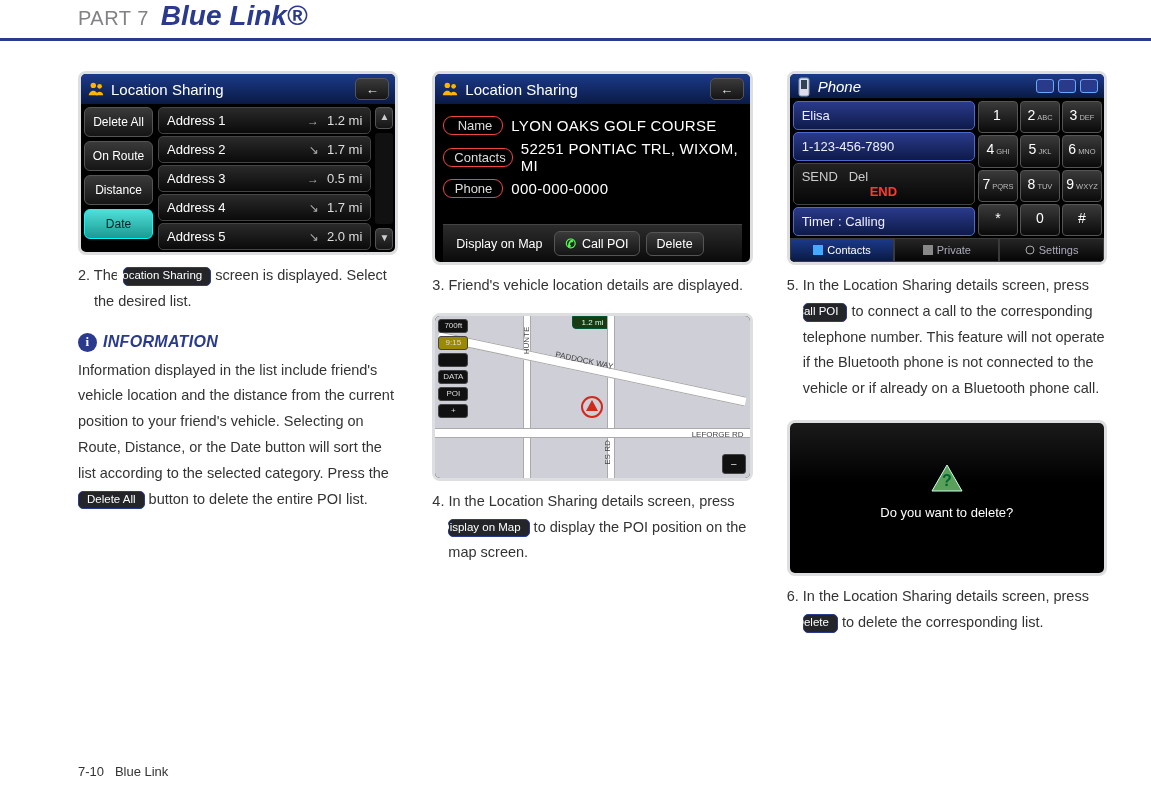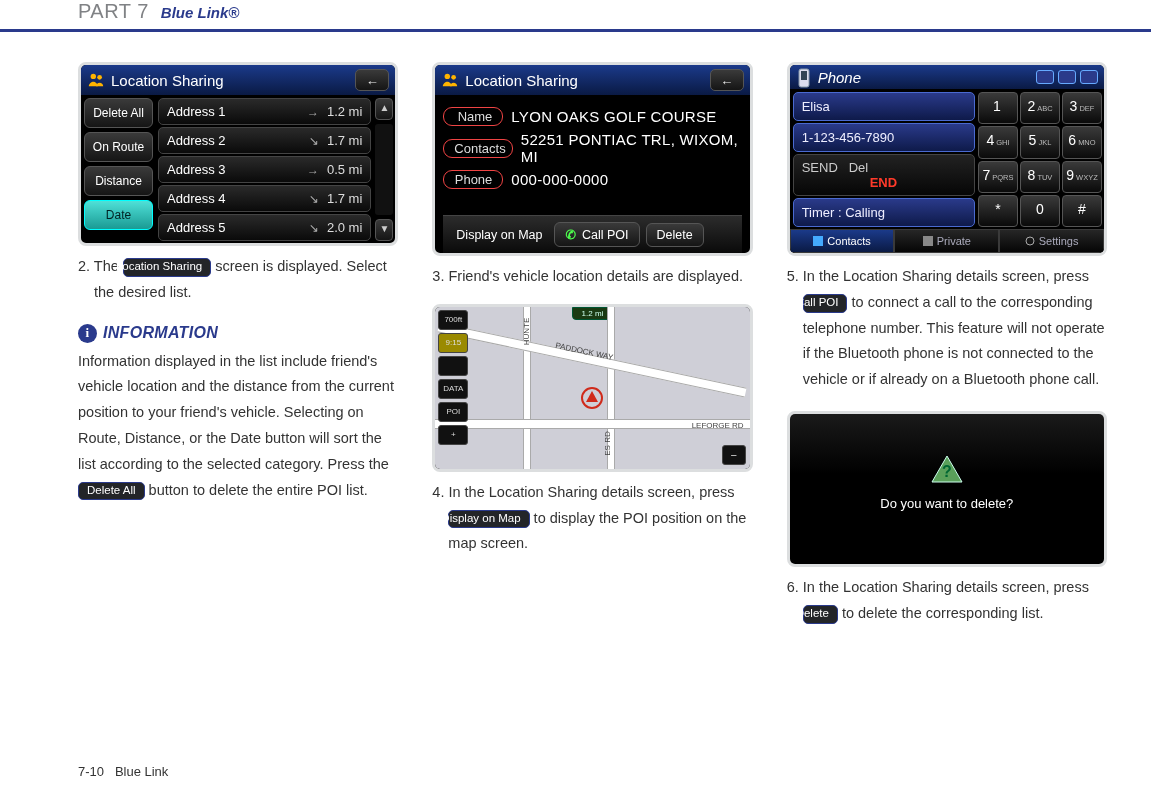--- a/index.html
+++ b/index.html
@@ -24,21 +24,21 @@
     font-family: "Trebuchet MS", Arial, sans-serif;
     color: #808285;
     font-size: 20px;
     letter-spacing: 0.5px;
   }
   .page-header .title {
     font-family: "Trebuchet MS", Arial, sans-serif;
     font-weight: bold;
     font-style: italic;
     color: #2a3a8c;
-    font-size: 15px;
+    font-size: 28px;
     margin-left: 8px;
   }
 
   
   .columns {
     display: flex;
     gap: 34px;
     padding: 0 44px 0 78px;
   }
   .col {
@@ -162,21 +162,21 @@
   .dev3-tabs .tab.active{background:linear-gradient(#1b3a8a,#0a1a44);color:#fff;}
   .dev3-tabs .tab .tico{width:10px;height:10px;}
 
   
   .devmap{height:162px;position:relative;background:#cfcfd7;}
   .devmap .road-h{position:absolute;left:0;right:0;height:10px;background:#fff;border-top:1px solid #aaa;border-bottom:1px solid #aaa;}
   .devmap .road-v{position:absolute;top:0;bottom:0;width:8px;background:#fff;border-left:1px solid #aaa;border-right:1px solid #aaa;}
   .devmap .roadlabel{position:absolute;font-size:8px;color:#444;background:rgba(255,255,255,.0);}
   .devmap .lefttools{position:absolute;left:3px;top:3px;display:flex;flex-direction:column;gap:3px;}
   .devmap .tool{
-    width:30px;height:20px;background:#111;border:1px solid #444;border-radius:3px;
+    width:30px;height:14px;background:#111;border:1px solid #444;border-radius:3px;
     color:#ddd;font-size:8px;display:flex;align-items:center;justify-content:center;
   }
   .devmap .tool.grn{background:#9a8a00;}
   .devmap .pin{
     position:absolute;left:50%;top:56%;width:22px;height:22px;margin:-11px 0 0 -11px;
     border:2px solid #d02a1a;border-radius:50%;
   }
   .devmap .pin:after{content:"";position:absolute;left:50%;top:50%;width:0;height:0;margin:-7px 0 0 -6px;border-left:6px solid transparent;border-right:6px solid transparent;border-bottom:11px solid #d02a1a;}
   .devmap .zoom{position:absolute;right:4px;bottom:4px;width:24px;height:20px;background:#111;border:1px solid #444;border-radius:3px;color:#ddd;font-size:11px;text-align:center;line-height:18px;}
   .devmap .distbox{position:absolute;left:50%;top:0;margin-left:-20px;width:40px;background:#1a3a12;color:#cfe;font-size:8px;text-align:center;border:1px solid #053;border-radius:0 0 4px 4px;padding:1px 0;}

